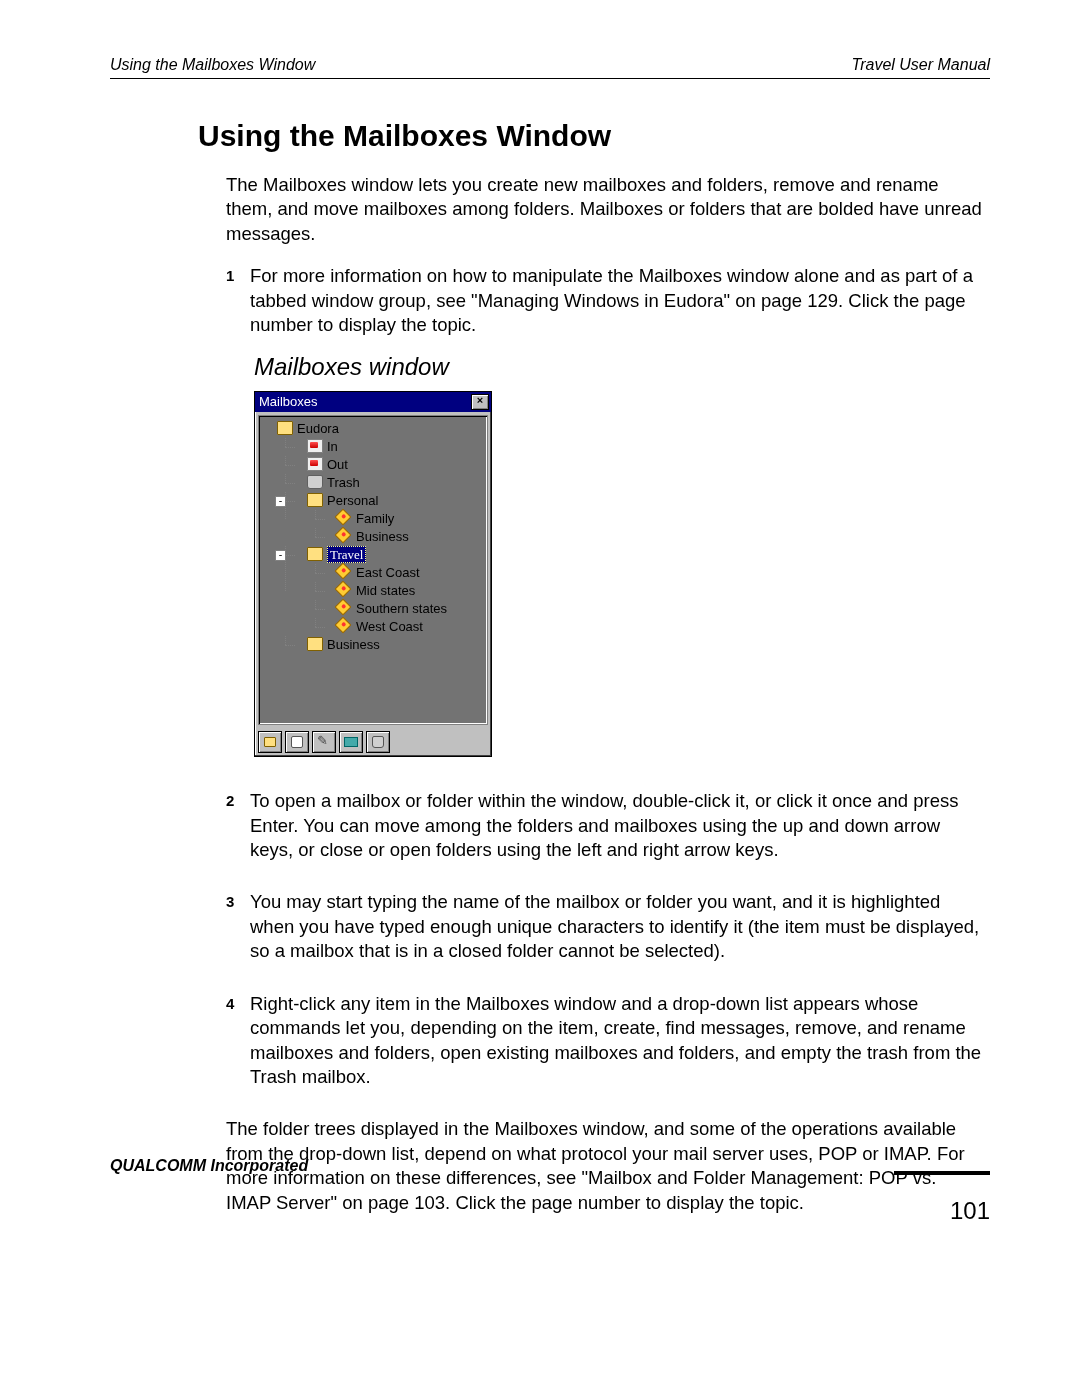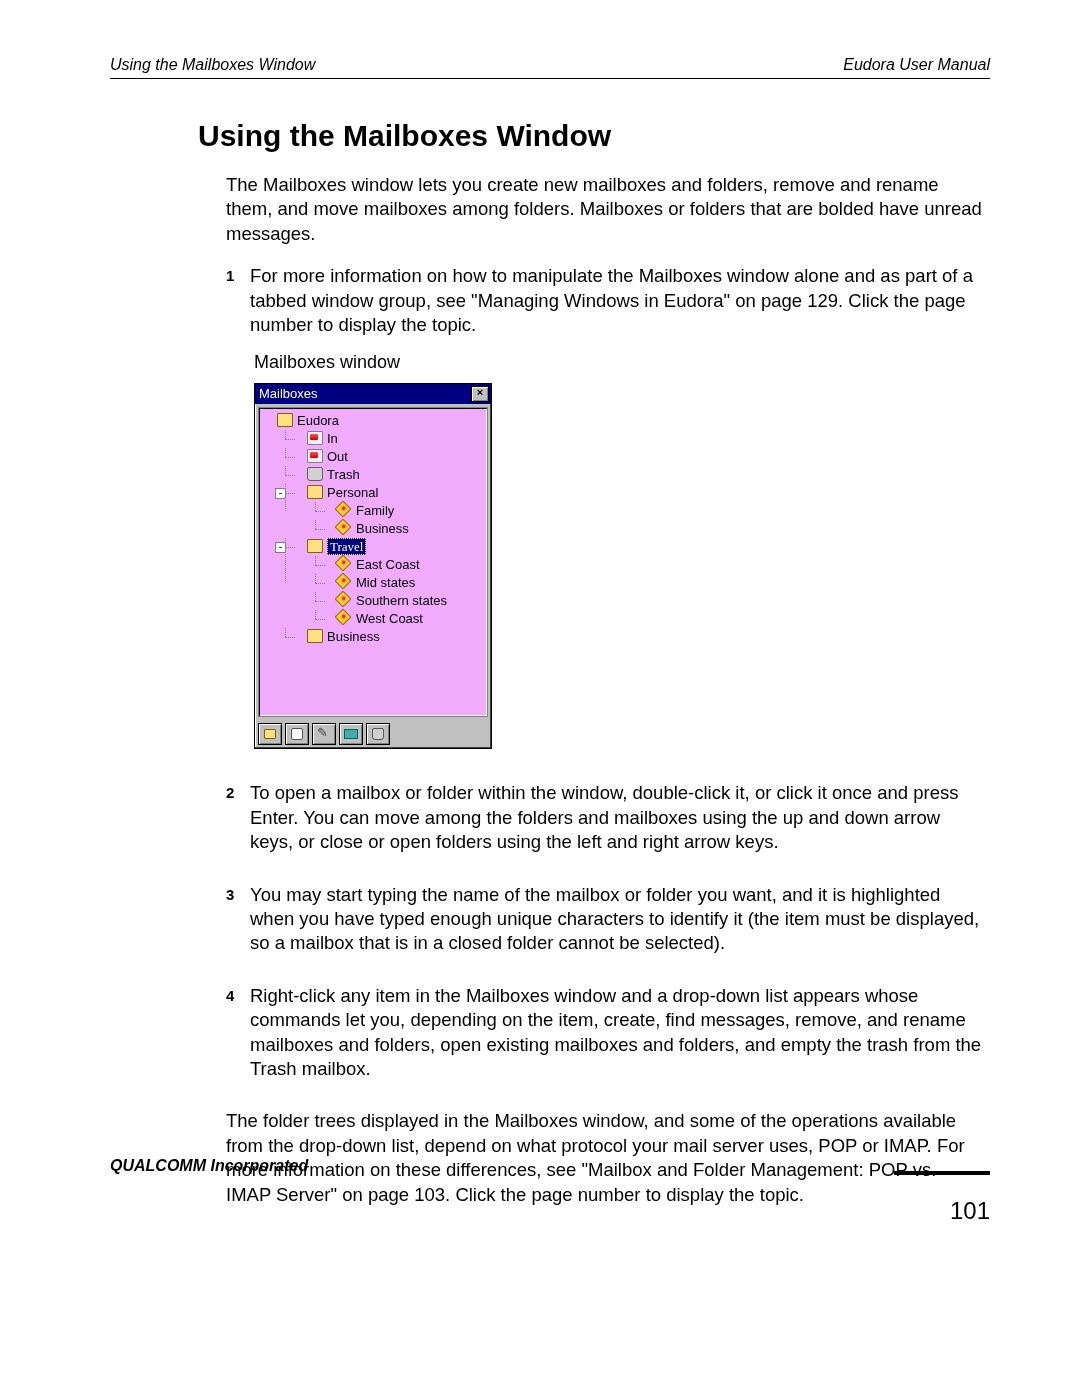--- a/index.html
+++ b/index.html
@@ -58,21 +58,22 @@
     font-size: 15px;
     line-height: 24px;
   }
   .num-list > li .litext {
     flex: 1;
     font-size: 18.5px;
     line-height: 1.32;
   }
   .num-list > li .litext p { margin: 0 0 14px 0; }
   .caption {
-    font-size: 18px;
+    font-style: italic;
+    font-size: 24px;
     margin: 6px 0 8px 4px;
   }
   
   .mbx-window {
     width: 236px;
     background: #c0c0c0;
     border: 1px solid #000;
     box-shadow: inset -1px -1px 0 #404040, inset 1px 1px 0 #fff;
     margin: 4px 0 18px 4px;
     font-family: "MS Sans Serif", Tahoma, Arial, sans-serif;
@@ -93,21 +94,21 @@
     border: 1px solid #000;
     box-shadow: inset 1px 1px 0 #fff, inset -1px -1px 0 #808080;
     color: #000;
     font-size: 11px;
     line-height: 11px;
     text-align: center;
     font-weight: bold;
   }
   .mbx-tree-wrap {
     margin: 3px;
-    background: #f0abfc;
+    background: #737373;
     border: 1px solid #808080;
     box-shadow: inset 1px 1px 0 #000, inset -1px -1px 0 #fff;
     height: 302px;
     padding: 4px 6px 2px 2px;
     overflow: hidden;
   }
   ul.tree, ul.tree ul {
     list-style: none;
     margin: 0;
     padding: 0;
@@ -235,21 +236,21 @@
     margin-top: 22px;
   }
 </style>
 </head>
 <body>
 
 <div class="page">
 
   <div class="running-head">
     <span>Using the Mailboxes Window</span>
-    <span>Eudora User Manual</span>
+    <span>Travel User Manual</span>
   </div>
   <hr class="rule-top">
 
   <h1 class="section-title">Using the Mailboxes Window</h1>
 
   <div class="body-col">
     <p>The Mailboxes window lets you create new mailboxes and folders, remove and rename them, and move mailboxes among folders. Mailboxes or folders that are bolded have unread messages.</p>
 
     <ol class="num-list">
 

